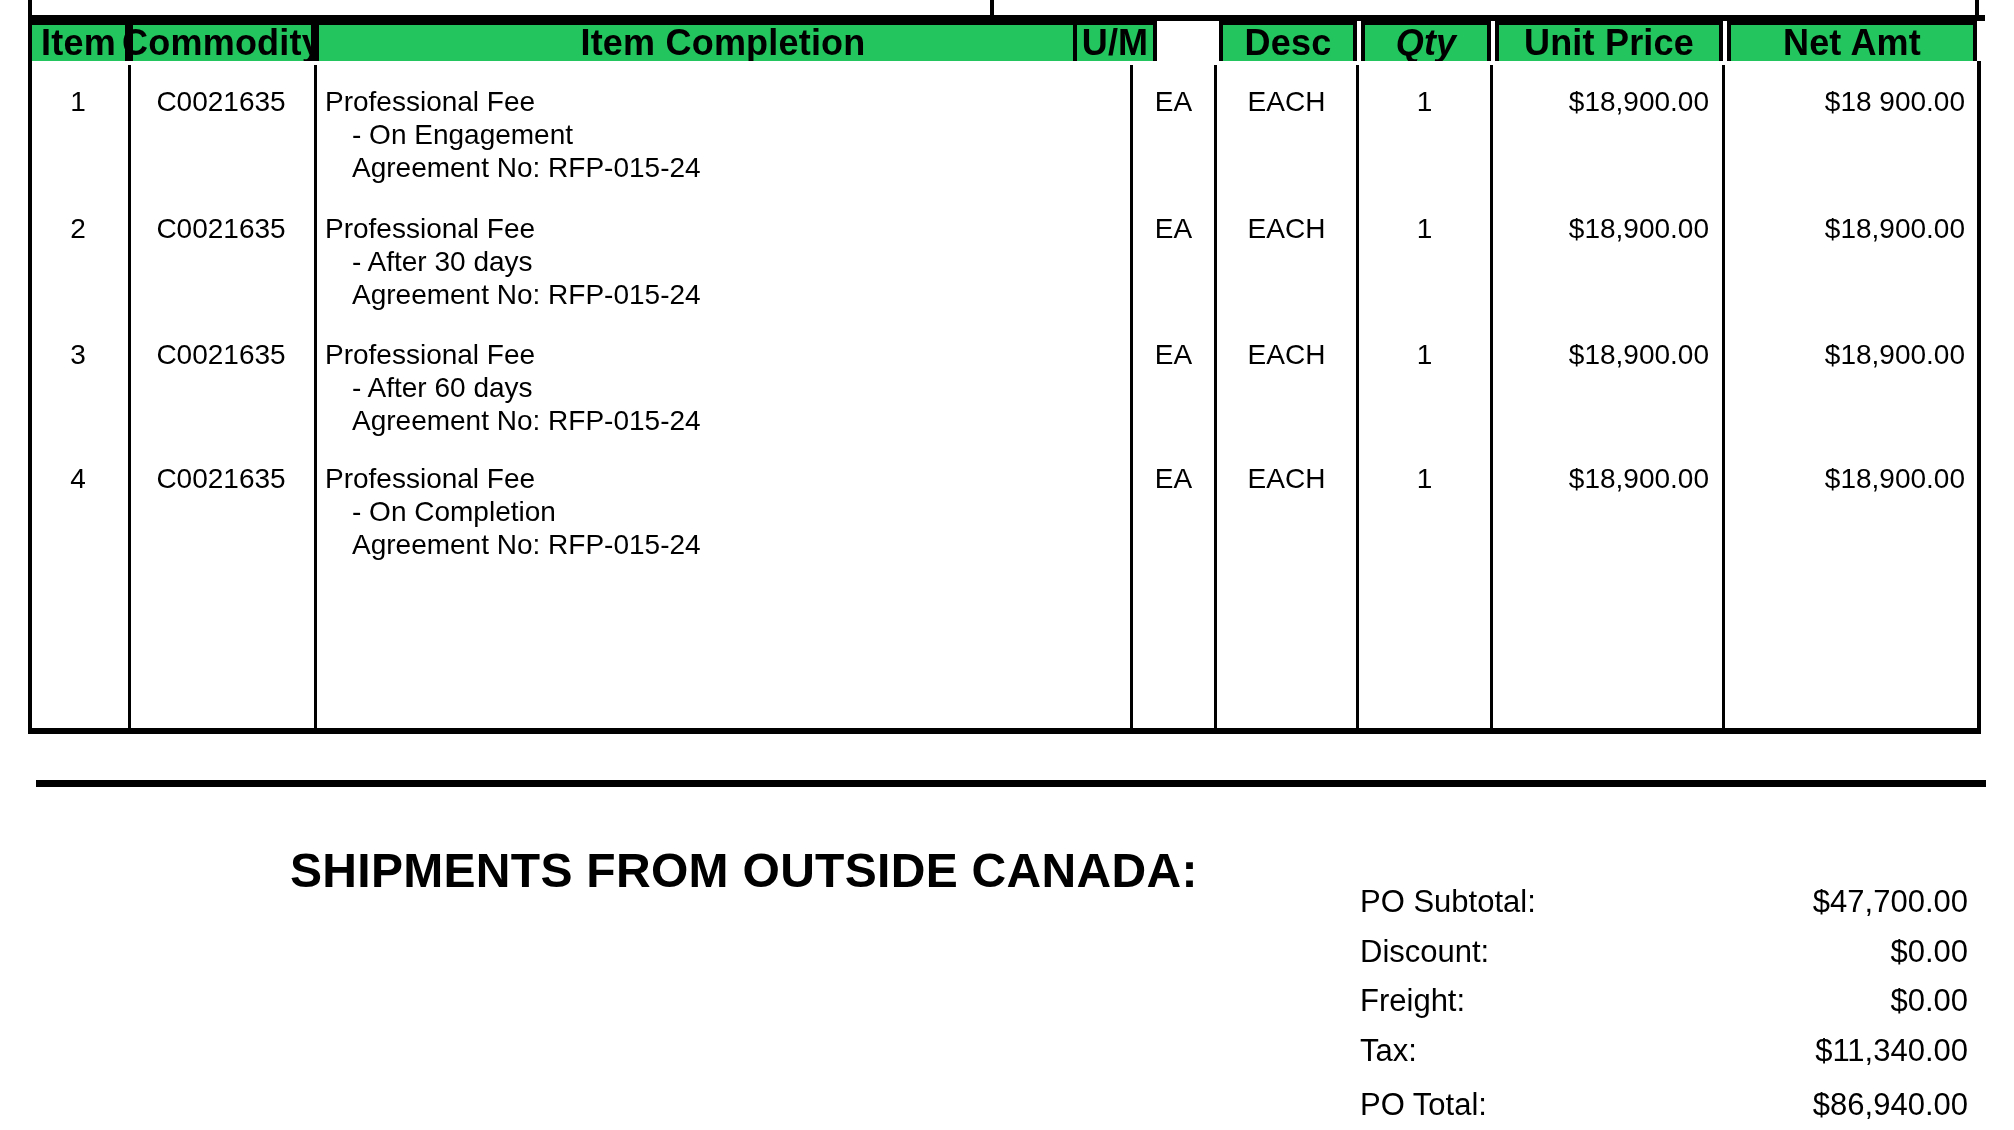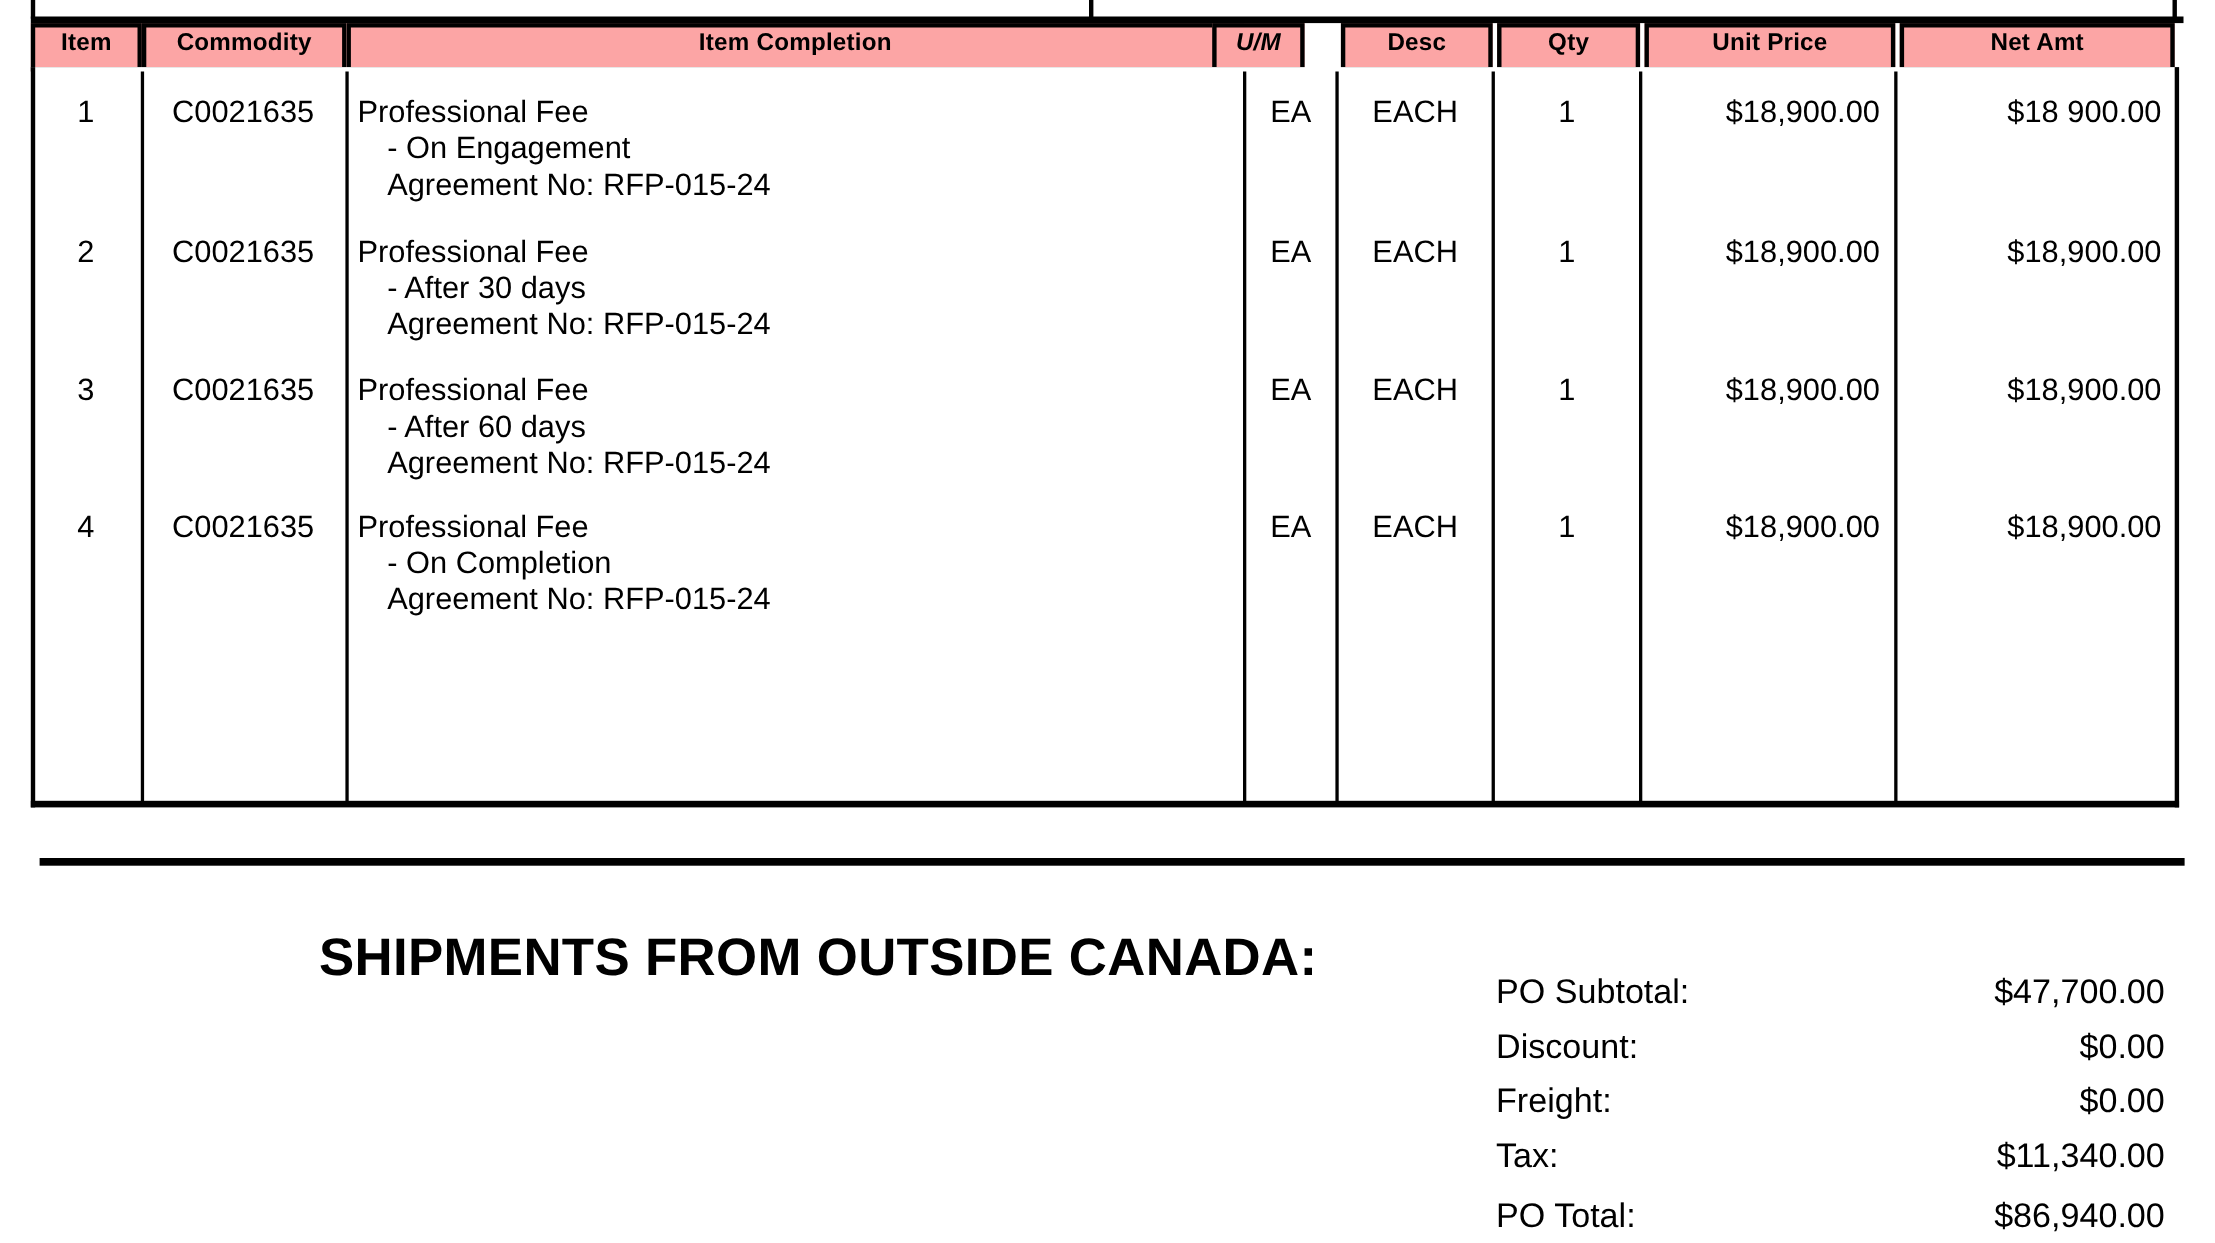--- a/index.html
+++ b/index.html
@@ -9,23 +9,23 @@
     background:#ffffff; color:#000;
     font-family:"Liberation Sans", sans-serif;
     overflow:hidden;
   }
   
   .vline { position:absolute; width:4px; background:#000; }
   .hline { position:absolute; height:5px; background:#000; }
   
   .hdr-box {
     position:absolute; top:21px; height:44px;
-    border:4px solid #000; background:#fca5a5;
-    display:flex; justify-content:center;
-    font-weight:bold; font-size:22px; letter-spacing:0.2px;
+    border:4px solid #000; background:#22c55e;
+    display:flex; align-items:center; justify-content:center;
+    font-weight:bold; font-size:36px; letter-spacing:0.2px;
   }
   
   .body-box {
     position:absolute; left:28px; top:61px; width:1953px; height:673px;
     border-left:4px solid #000; border-right:4px solid #000; border-bottom:6px solid #000;
     background:#fff;
   }
   .col-sep { position:absolute; top:65px; height:666px; width:3px; background:#000; }
   
   .row { position:absolute; left:0; width:2014px; height:110px; font-size:28px; }
@@ -67,27 +67,27 @@
 
   <div class="hdr-box" style="left:28px; width:101px;">
     <span>Item</span>
   </div>
   <div class="hdr-box" style="left:129px; width:186px;">
     <span>Commodity</span>
   </div>
   <div class="hdr-box" style="left:315px; width:816px;">
     <span>Item Completion</span>
   </div>
-  <div class="hdr-box" style="left:1102px; width:84px;font-style:italic;">
+  <div class="hdr-box" style="left:1073px; width:84px;">
     <span>U/M</span>
   </div>
   <div class="hdr-box" style="left:1219px; width:138px;">
     <span>Desc</span>
   </div>
-  <div class="hdr-box" style="left:1361px; width:130px;">
+  <div class="hdr-box" style="left:1361px; width:130px;font-style:italic;">
     <span>Qty</span>
   </div>
   <div class="hdr-box" style="left:1495px; width:228px;">
     <span>Unit Price</span>
   </div>
   <div class="hdr-box" style="left:1727px; width:250px;">
     <span>Net Amt</span>
   </div>
 
   <div class="body-box"></div>

